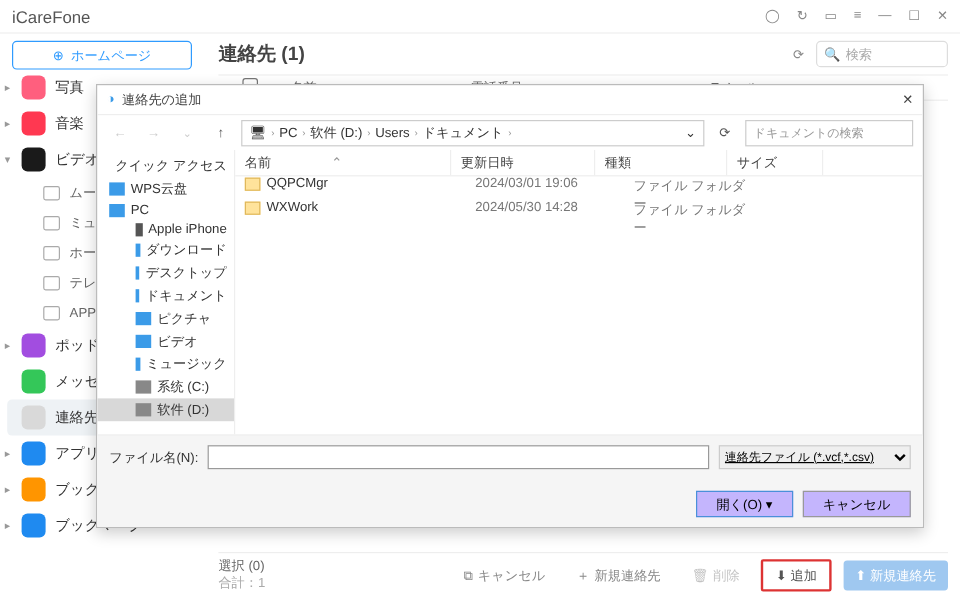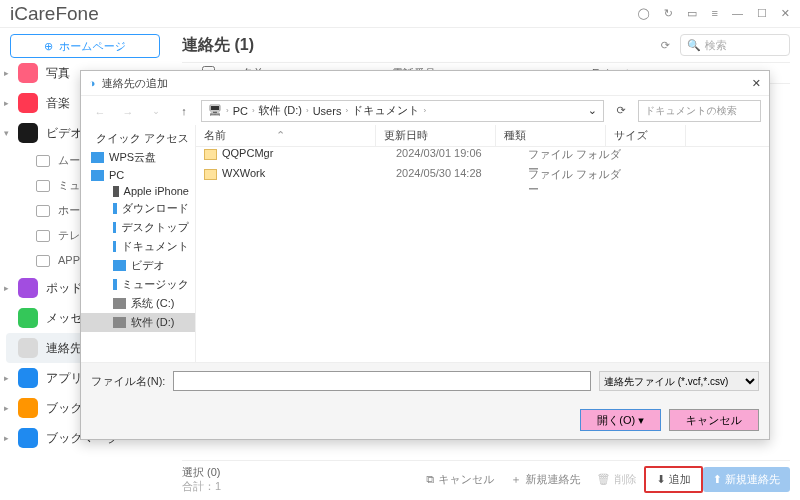--- a/index.html
+++ b/index.html
@@ -1,20 +1,20 @@
 <!DOCTYPE html>
 <html><head>
 <meta charset="utf-8">
 <style>
 * { margin: 0; padding: 0; box-sizing: border-box; font-family: "Segoe UI", Meiryo, sans-serif; }
 body { width: 800px; height: 500px; background: #fff; position: relative; overflow: hidden; font-size: 11px; color: #333; }
 
 
 .titlebar { height: 28px; display: flex; align-items: center; justify-content: space-between; padding: 0 10px; border-bottom: 1px solid #eee; }
-.titlebar .appname { font-size: 19px; color: #555; }
+.titlebar .appname { font-size: 14px; color: #555; }
 .titlebar .controls { display: flex; gap: 14px; color: #888; }
 .titlebar .controls span { cursor: pointer; }
 
 
 .homebtn { margin: 6px 10px; border: 1px solid #2f9bff; color: #2f9bff; border-radius: 4px; height: 24px; width: 150px; display: flex; align-items: center; justify-content: center; gap: 6px; font-size: 11px; }
 
 
 .leftbar { position: absolute; left: 0; top: 58px; width: 175px; bottom: 0; overflow: hidden; }
 .cat { display: flex; align-items: center; gap: 8px; padding: 5px 8px 5px 18px; font-size: 12px; color: #333; }
 .cat .chev { position: absolute; left: 4px; color: #999; font-size: 9px; }
@@ -26,56 +26,56 @@
 
 .mainhdr { position: absolute; left: 182px; top: 30px; right: 10px; height: 30px; display: flex; align-items: center; gap: 10px; }
 .mainhdr h2 { font-size: 16px; font-weight: 600; color: #444; flex: 1; }
 .searchbox { border: 1px solid #ddd; border-radius: 4px; height: 22px; width: 110px; padding: 0 6px; display: flex; align-items: center; color: #aaa; gap: 4px; font-size: 11px; }
 
 
 .colhdr { position: absolute; left: 182px; top: 62px; right: 10px; height: 22px; display: flex; border-top: 1px solid #eee; border-bottom: 1px solid #eee; align-items: center; color: #666; font-size: 11px; }
 .colhdr > div { padding-left: 20px; }
 
 
-.footer { position: absolute; left: 182px; right: 10px; bottom: 6px; height: 34px; display: flex; align-items: center; gap: 0; border-top: 1px solid #eee; padding-top: 4px; }
+.footer { position: absolute; left: 182px; right: 10px; bottom: 6px; height: 34px; display: flex; align-items: center; gap: 10px; border-top: 1px solid #eee; padding-top: 4px; }
 .footer .sel { color: #666; font-size: 11px; line-height: 1.2; }
 .footer .btn { display: flex; align-items: center; gap: 4px; color: #888; font-size: 11px; padding: 4px 8px; }
 .footer .addbtn { border: 2px solid #d33; color: #555; padding: 4px 10px; border-radius: 2px; }
 .footer .export { background: #9fc8f0; color: #fff; padding: 5px 10px; border-radius: 3px; }
 
 
 .dialog { position: absolute; left: 80px; top: 70px; width: 690px; height: 370px; background: #fff; border: 1px solid #bbb; box-shadow: 0 4px 12px rgba(0,0,0,0.2); display: flex; flex-direction: column; }
 .dlg-title { height: 24px; display: flex; align-items: center; justify-content: space-between; padding: 0 8px; font-size: 11px; color: #444; }
 .dlg-title .l { display: flex; align-items: center; gap: 6px; }
 .dlg-nav { height: 30px; display: flex; align-items: center; gap: 6px; padding: 0 8px; border-top: 1px solid #eee; }
 .navarrow { width: 22px; height: 22px; display: flex; align-items: center; justify-content: center; color: #ccc; }
 .navarrow.active { color: #555; }
 .pathbox { flex: 1; border: 1px solid #ccc; height: 22px; display: flex; align-items: center; padding: 0 6px; gap: 4px; font-size: 11px; }
 .pathbox .sep { color: #999; font-size: 8px; }
-.dlgsearch { border: 1px solid #ccc; height: 22px; width: 123px; padding: 0 6px; display: flex; align-items: center; color: #999; font-size: 10px; }
+.dlgsearch { border: 1px solid #ccc; height: 22px; width: 140px; padding: 0 6px; display: flex; align-items: center; color: #999; font-size: 10px; }
 .dlg-toolbar { height: 28px; background: #f5f5f5; display: flex; align-items: center; padding: 0 10px; gap: 14px; border-top: 1px solid #e5e5e5; border-bottom: 1px solid #e5e5e5; font-size: 11px; }
 .dlg-toolbar .r { margin-left: auto; display: flex; gap: 10px; color: #666; align-items: center; }
 .dlg-body { flex: 1; display: flex; overflow: hidden; }
 .dlg-tree { width: 115px; border-right: 1px solid #eee; padding: 4px 0; overflow: hidden; }
 .tnode { display: flex; align-items: center; gap: 5px; padding: 2px 6px 2px 10px; font-size: 11px; color: #333; white-space: nowrap; }
 .tnode.sub { padding-left: 32px; }
 .tnode.sel { background: #d8d8d8; }
 .tic { width: 13px; height: 11px; display: inline-block; }
 .dlg-list { flex: 1; }
 .lhdr { display: flex; height: 22px; align-items: center; border-bottom: 1px solid #eee; font-size: 11px; color: #444; }
 .lhdr > div { padding-left: 8px; border-right: 1px solid #eee; height: 100%; display: flex; align-items: center; }
 .lrow { display: flex; height: 20px; align-items: flex-start; font-size: 11px; color: #333; gap: 12px; }
 .lrow > div { padding-left: 8px; }
 .fico { width: 13px; height: 11px; background: #ffe39b; border: 1px solid #e0b85c; display: inline-block; margin-right: 5px; vertical-align: middle; }
 .dlg-foot { border-top: 1px solid #eee; padding: 8px 10px; background: #f5f5f5; }
 .fnrow { display: flex; align-items: center; gap: 8px; margin-bottom: 18px; }
 .fnrow input { flex: 1; height: 20px; border: 1px solid #999; padding: 0 4px; font-size: 11px; }
-.fnrow select { width: 160px; height: 20px; border: 1px solid #ccc; font-size: 10px; }
+.fnrow select { width: 160px; height: 20px; border: 1px solid #ccc; font-size: 10px; text-decoration: underline; }
 .btnrow { display: flex; justify-content: flex-end; gap: 8px; }
-.btnrow button { height: 22px; padding: 0 16px; border: 1px solid #999; background: #f9a8d4; font-size: 11px; }
+.btnrow button { height: 22px; padding: 0 16px; border: 1px solid #999; background: #c4b5fd; font-size: 11px; }
 .btnrow button.primary { border: 1px solid #4a90d9; }
 .helpcircle { width:14px; height:14px; border-radius:50%; background:#1e7fd6; color:#fff; display:inline-flex; align-items:center; justify-content:center; font-size:10px; }
 </style>
 </head>
 <body>
 
 <div class="titlebar">
   <span class="appname">iCareFone</span>
   <div class="controls">
     <span>◯</span>
@@ -248,20 +248,24 @@
           <span class="tic" style="background: rgb(59, 155, 232);"></span>
           <span>ダウンロード</span>
         </div>
         <div class="tnode sub">
           <span class="tic" style="background: rgb(59, 155, 232);"></span>
           <span>デスクトップ</span>
         </div>
         <div class="tnode sub">
           <span class="tic" style="background: rgb(59, 155, 232);"></span>
           <span>ドキュメント</span>
+        </div>
+        <div class="tnode sub">
+          <span class="tic" style="background: rgb(59, 155, 232);"></span>
+          <span>ピクチャ</span>
         </div>
         <div class="tnode sub">
           <span class="tic" style="background: rgb(59, 155, 232);"></span>
           <span>ビデオ</span>
         </div>
         <div class="tnode sub">
           <span class="tic" style="background: rgb(59, 155, 232);"></span>
           <span>ミュージック</span>
         </div>
         <div class="tnode sub">

